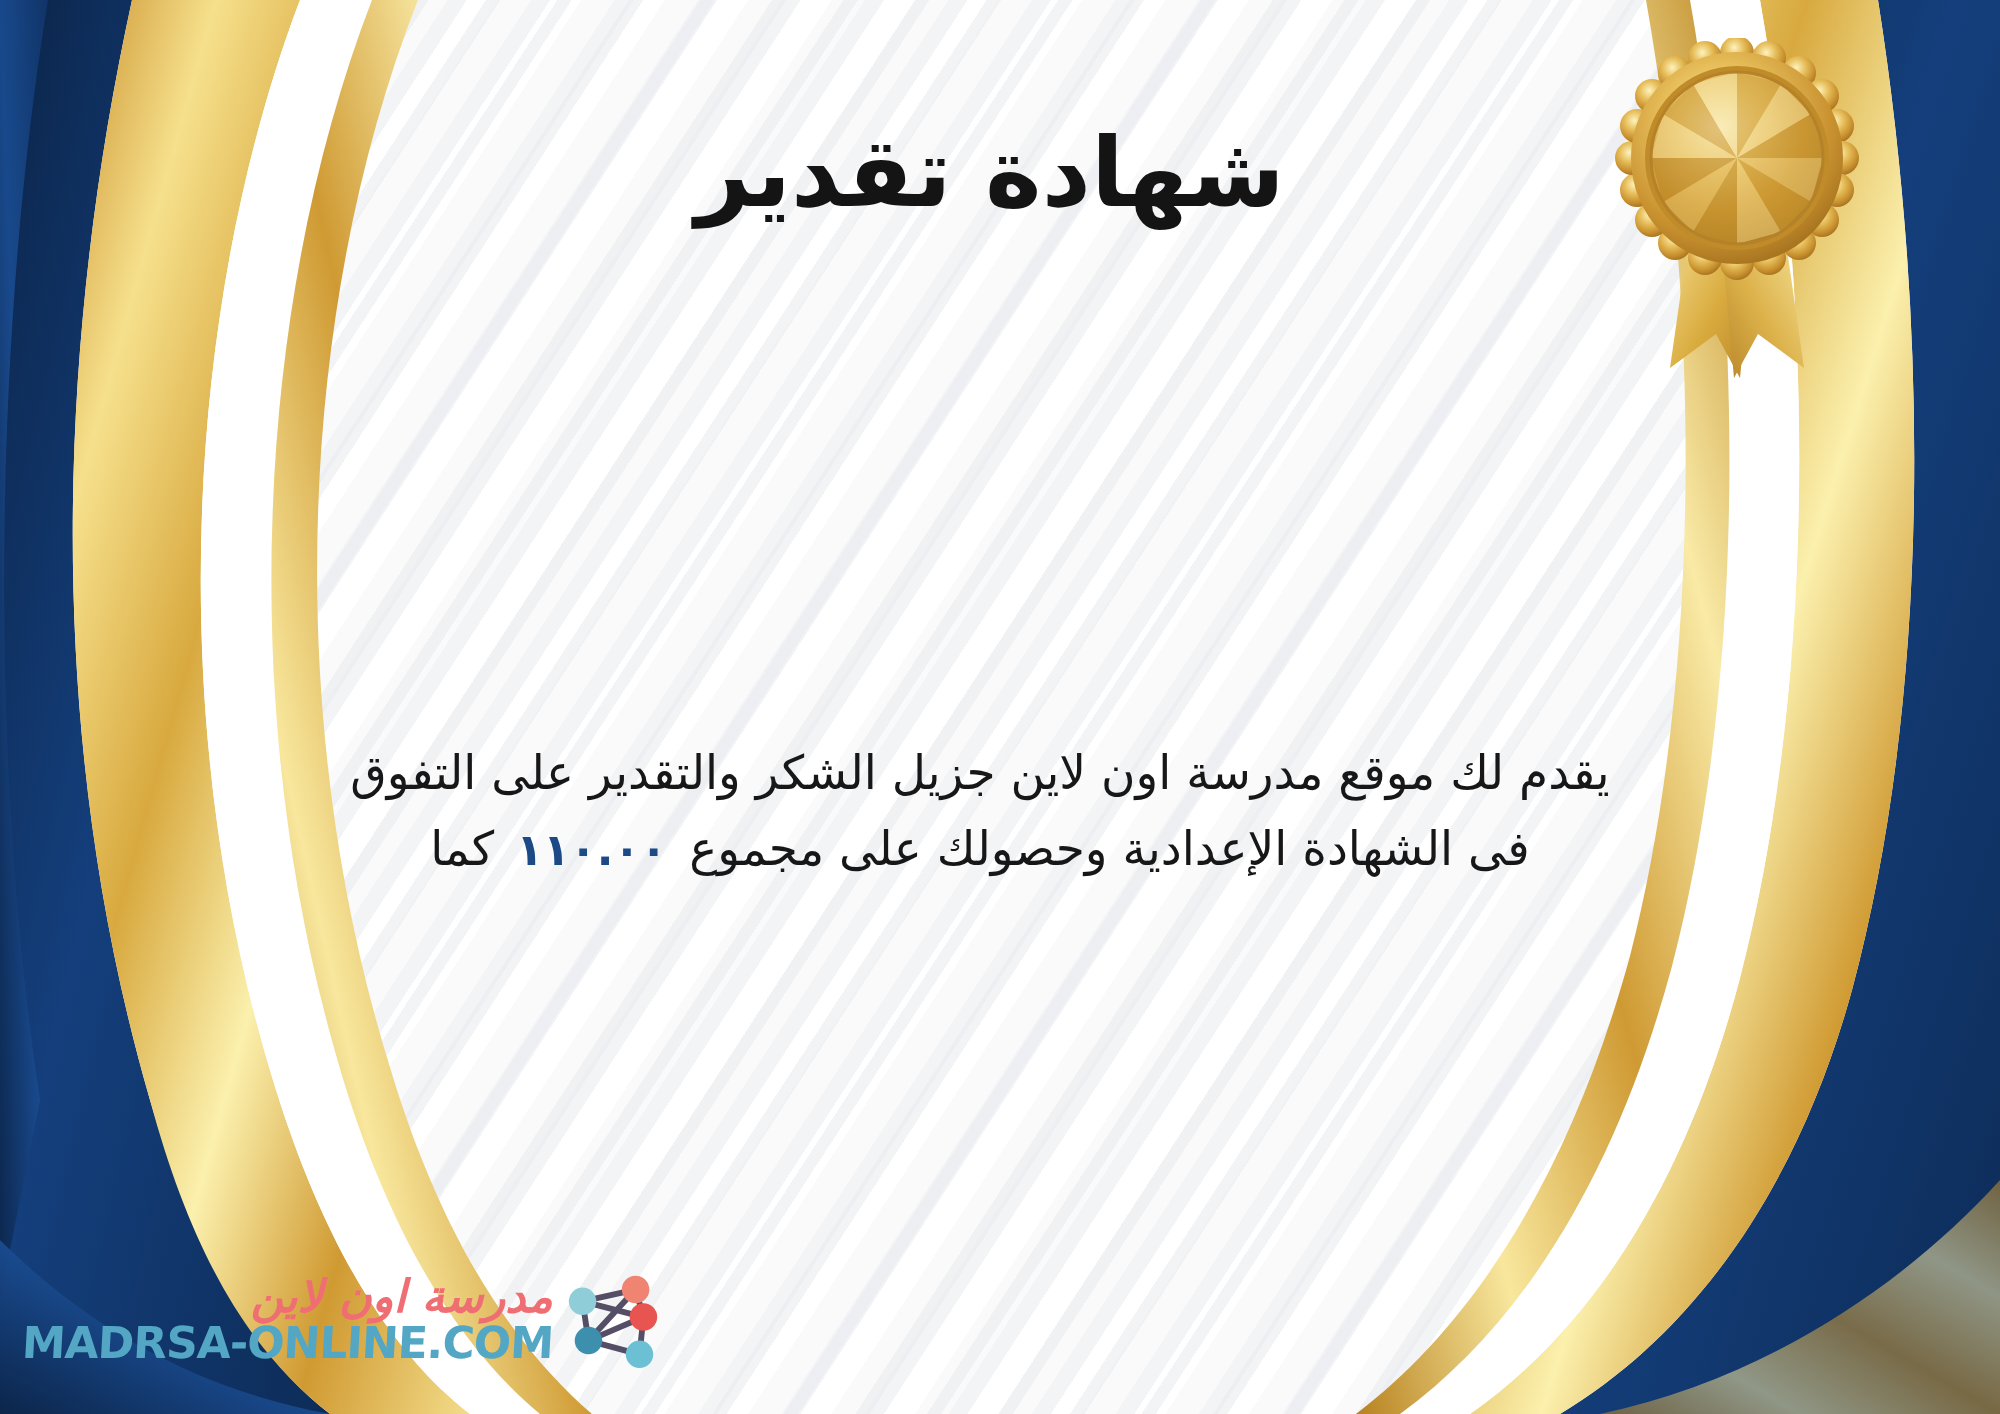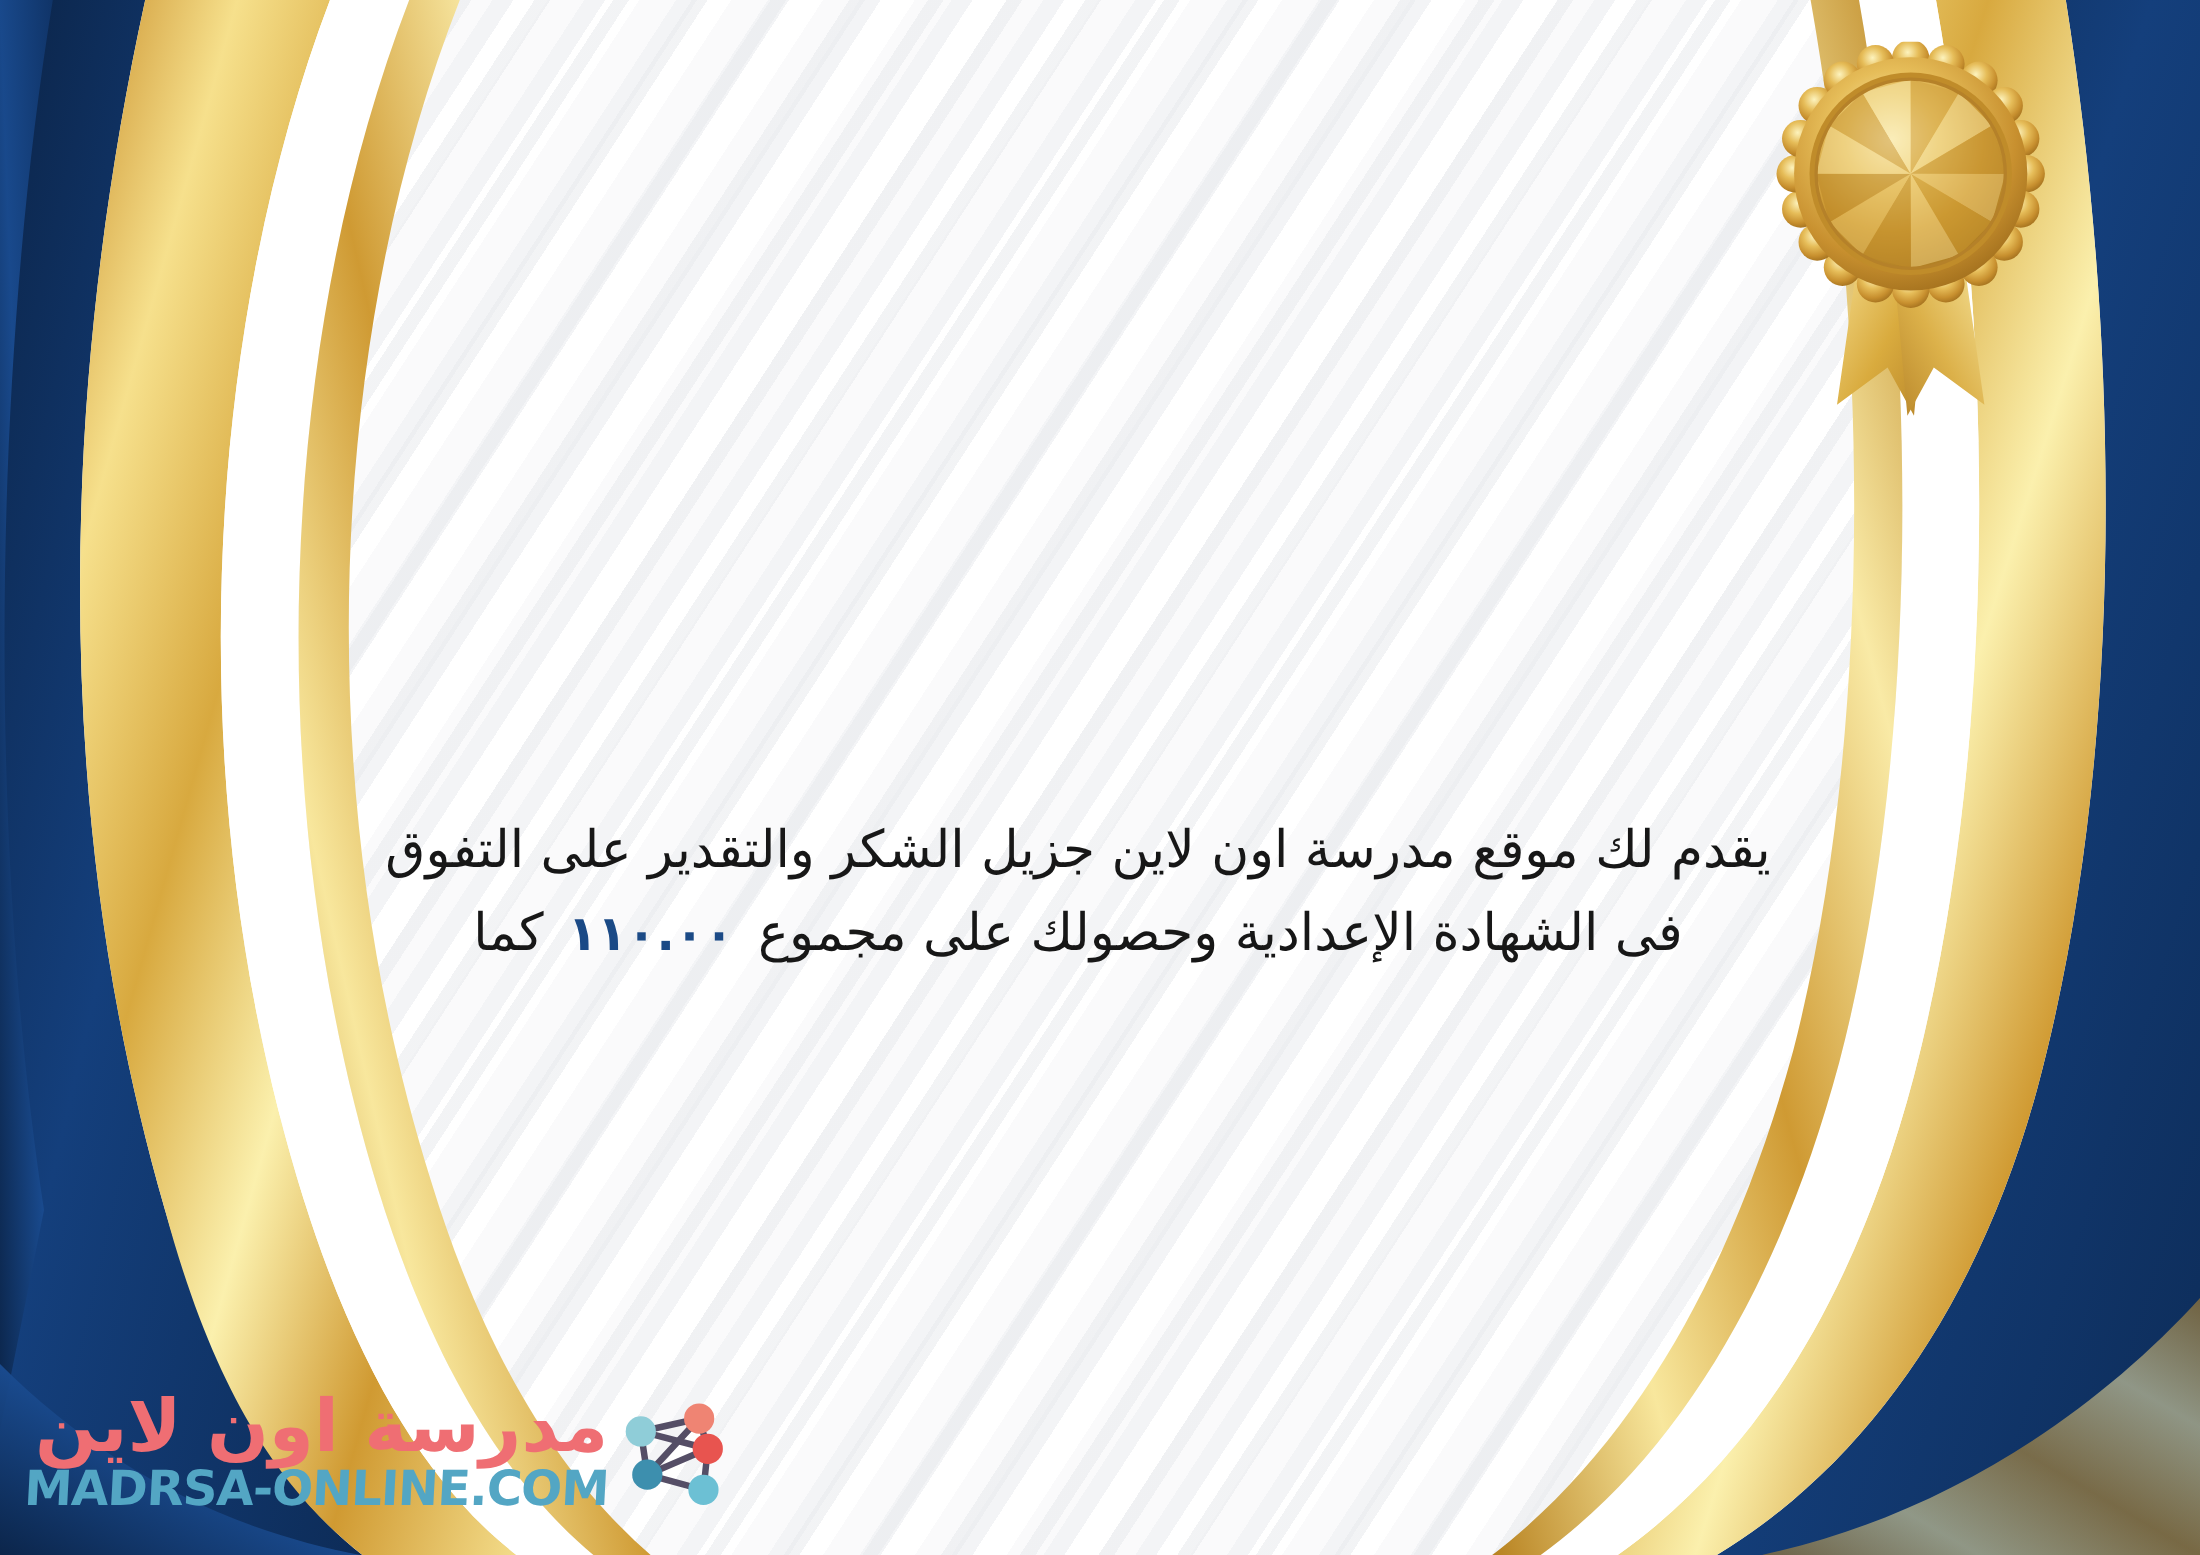--- a/index.html
+++ b/index.html
@@ -122,26 +122,27 @@
     flex-direction:row-reverse;
     align-items:center;
     gap:6px;
   }
   .logo-text{
     display:flex;flex-direction:column;
     align-items:flex-start;
     direction:rtl;
   }
   .logo-ar{
-    font-size:66px;
+    font-size:45px;
     font-weight:700;
     color:#ef6e73;
     line-height:1.02;
     letter-spacing:0px;
     white-space:nowrap;
+    font-style:italic;
   }
   .logo-en{
     font-size:44px;
     font-weight:700;
     color:#53a6c4;
     letter-spacing:-1px;
     direction:ltr;
     line-height:1.05;
     white-space:nowrap;
     transform:skewX(-3deg);
@@ -326,20 +327,21 @@
           <path d="M0,0 L44,-74 L74,-44 Z" fill="#f3dc97"></path>
           <path d="M0,0 L74,-44 L86,0 Z" fill="#c59230"></path>
         </g>
         <circle r="86" fill="none" stroke="#b58129" stroke-width="3"></circle>
       </g>
     </svg>
   </div>
 
   <div class="content">
 
+    <div class="cert-title">شهادة تقدير</div>
 
 
     <div class="body-block">
       <span class="body-line">يقدم لك موقع مدرسة اون لاين جزيل الشكر  والتقدير على التفوق</span>
       <span class="body-line"><span>فى الشهادة الإعدادية وحصولك على مجموع</span><span class="grade">١١٠.٠٠</span><span>كما</span></span>
     </div>
 
   </div>
 
   <div class="logo">

